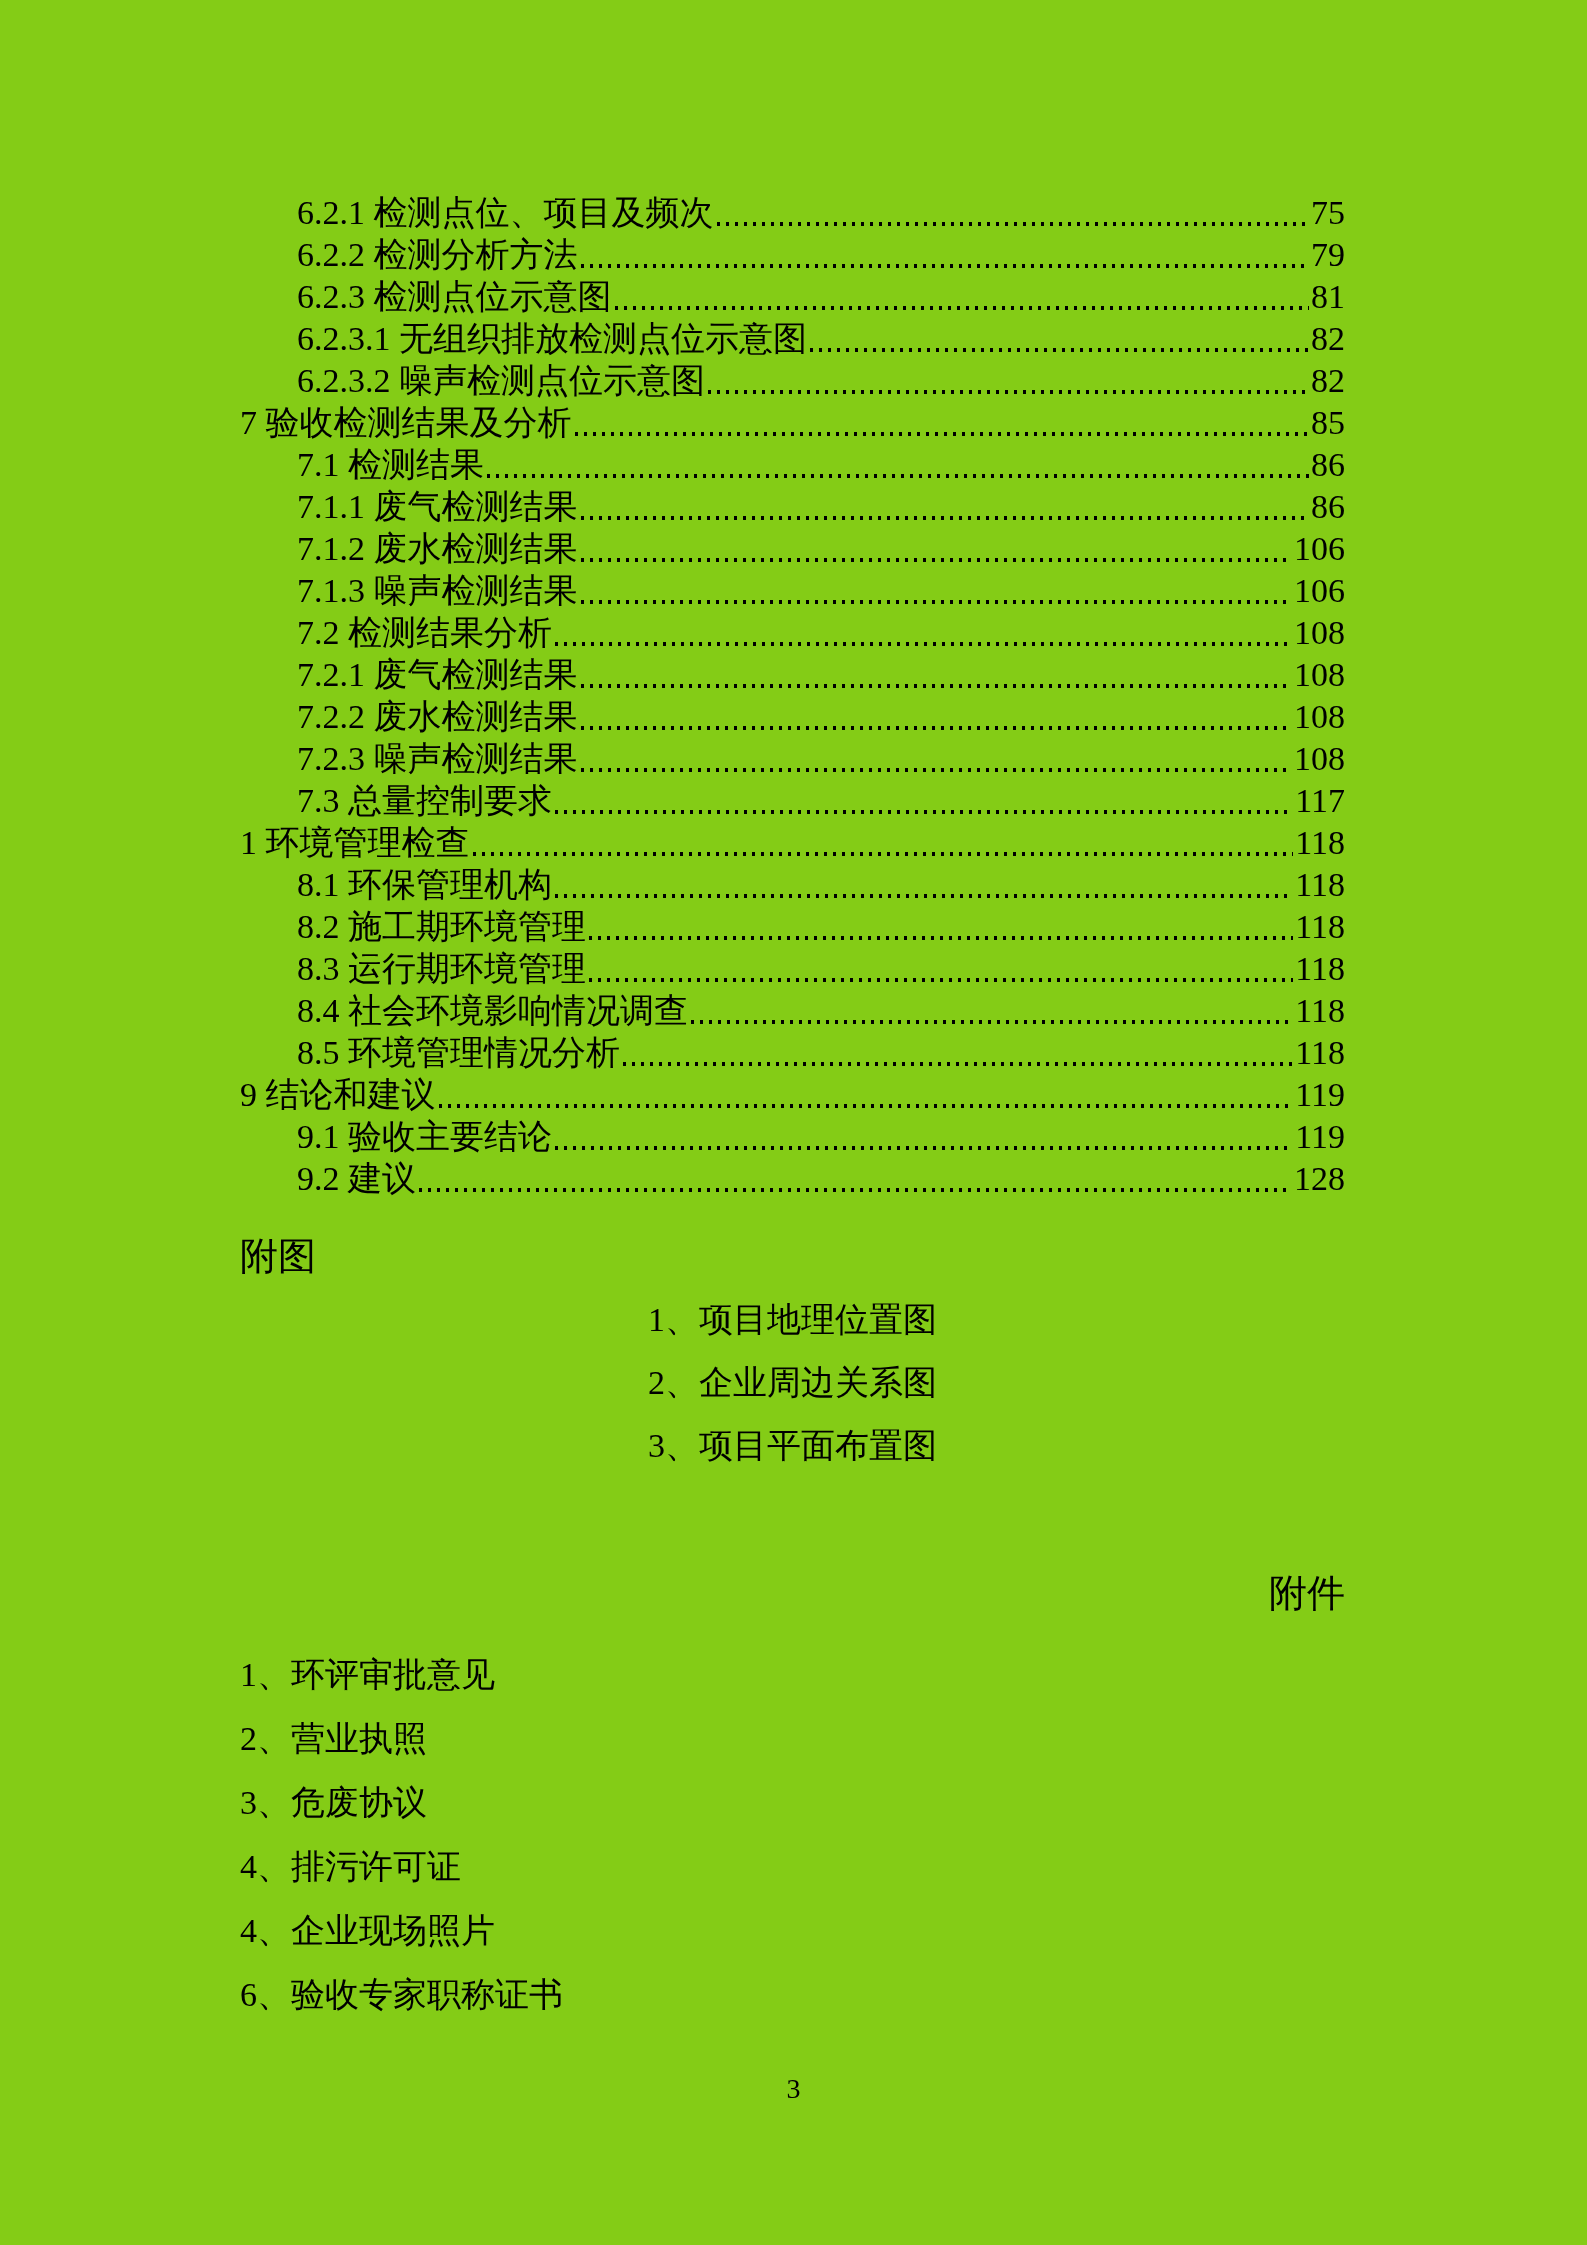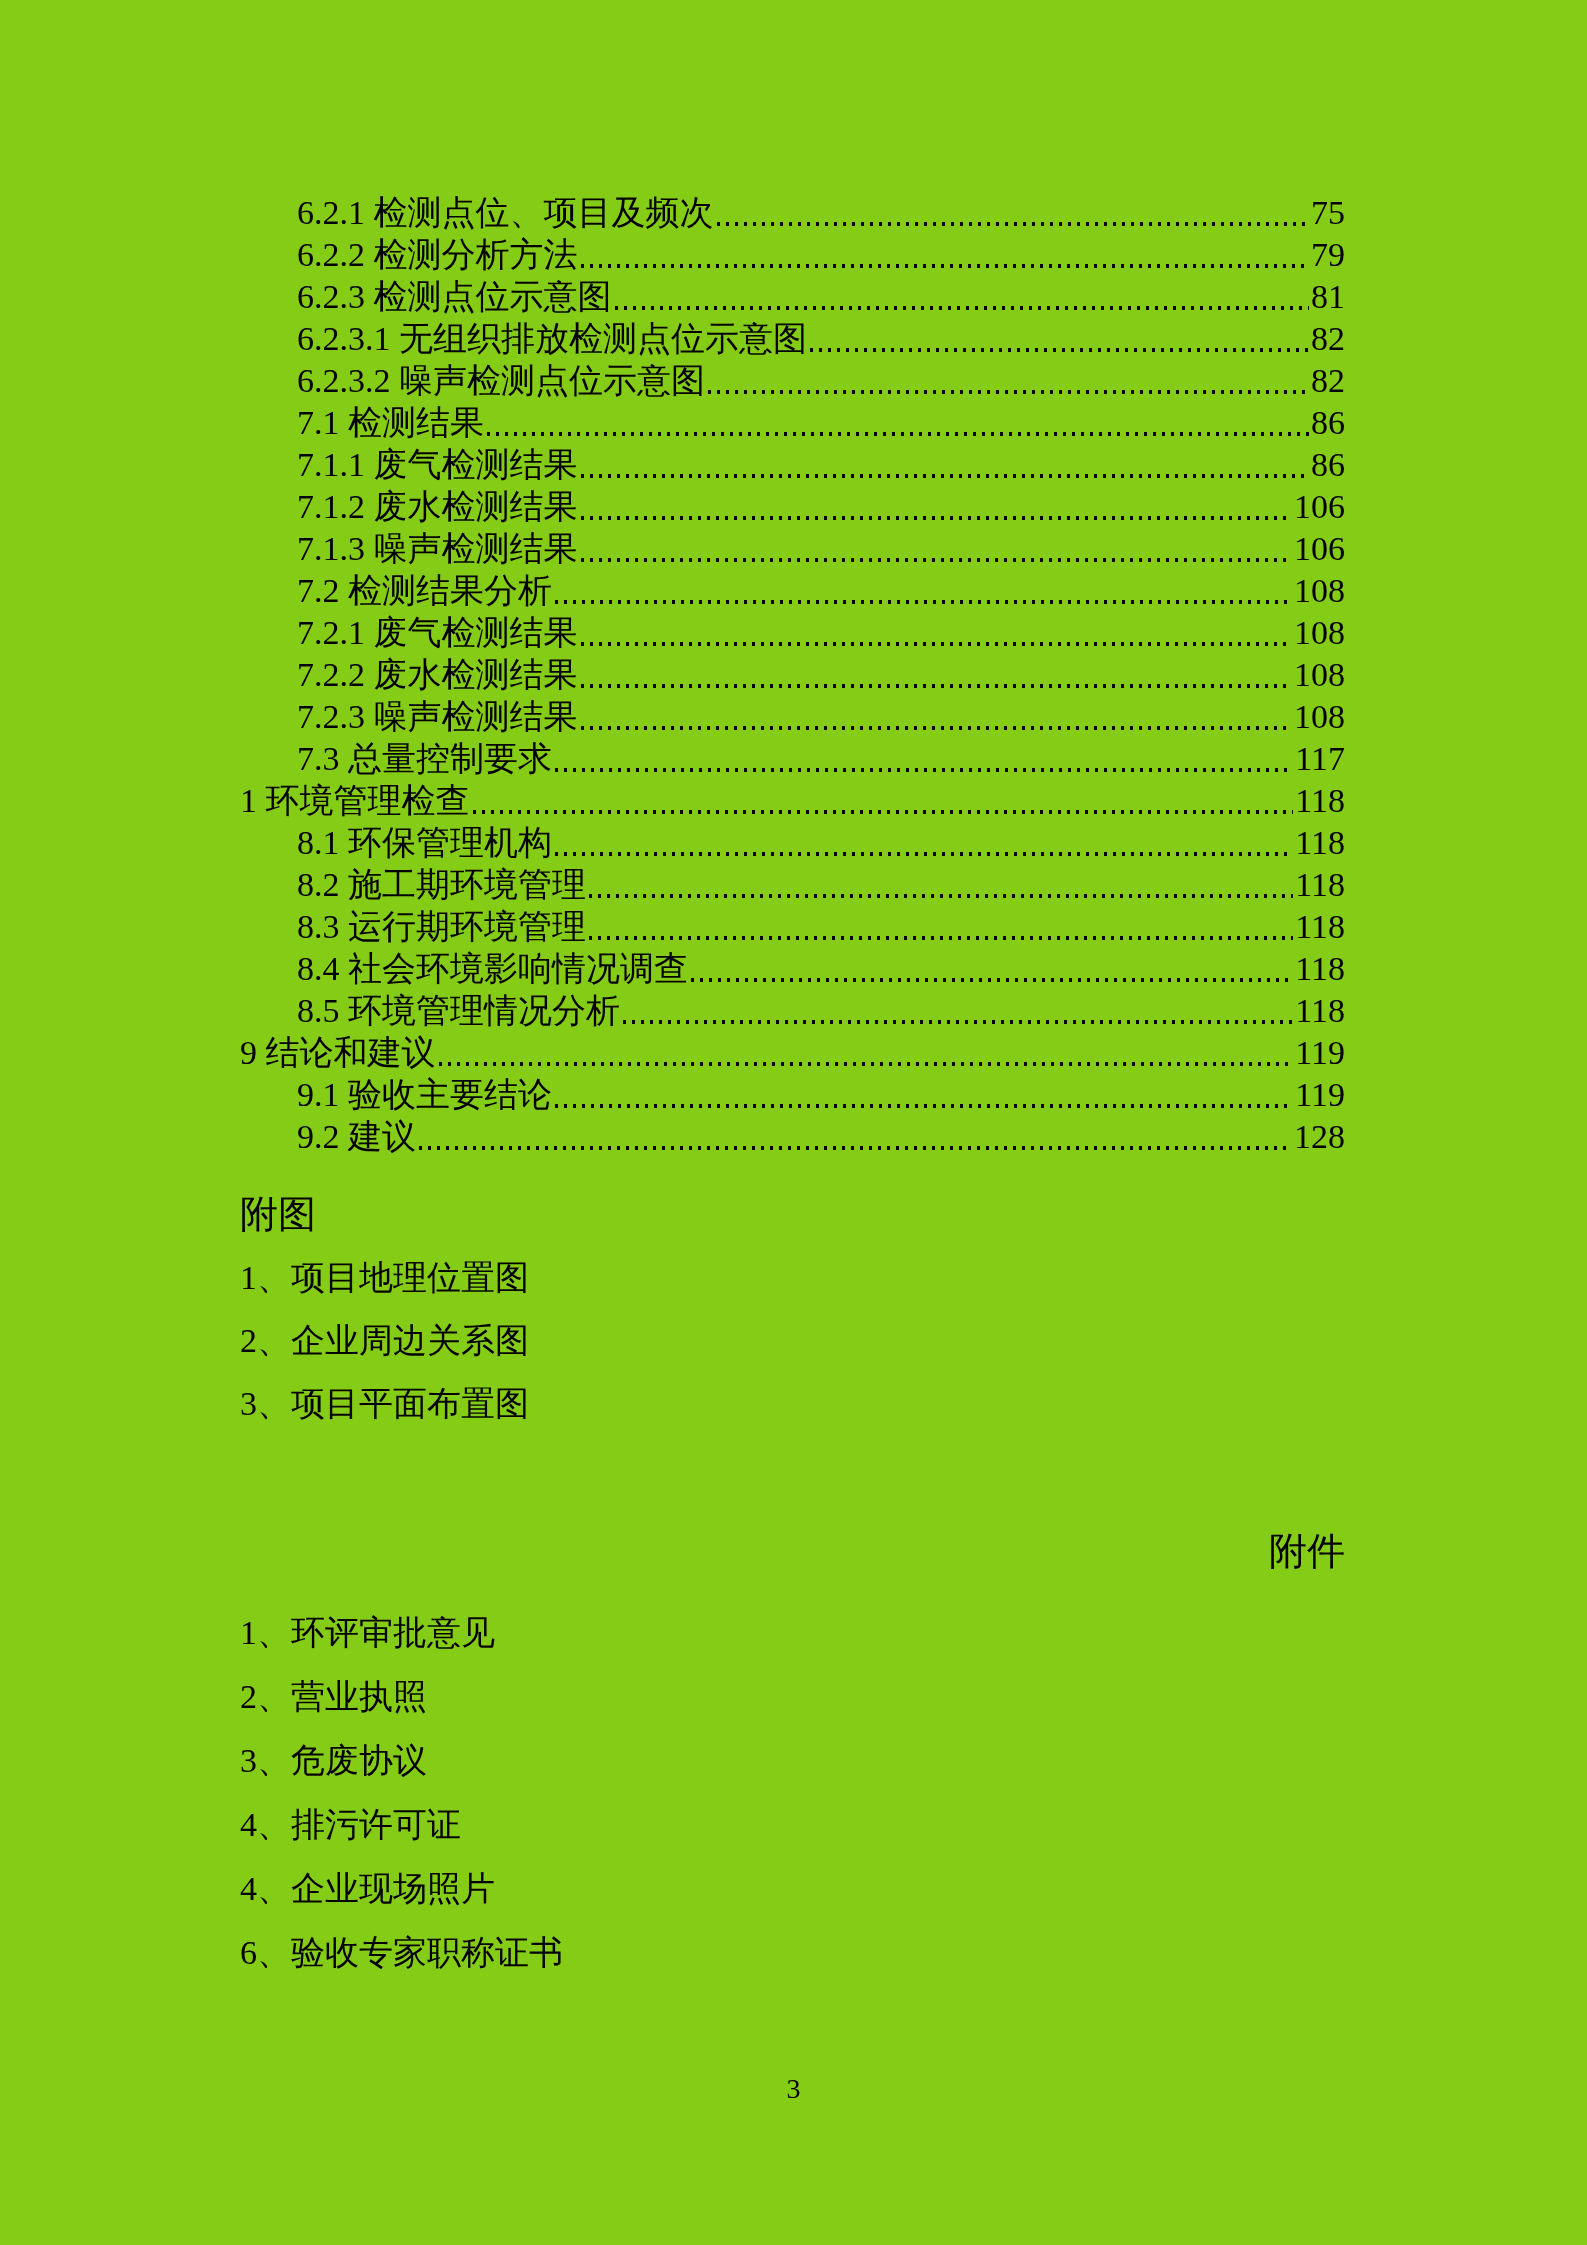--- a/index.html
+++ b/index.html
@@ -71,21 +71,21 @@
     font-size: 38px;
     line-height: 48px;
     font-weight: normal;
   }
   #figures-heading { margin-top: 32px; }
   #attachments-heading { margin-top: 92px; text-align: right; }
   
   .doc-list { margin: 0; padding: 0; }
   #figures-list { margin-top: 8px; }
   #attachments-list { margin-top: 26px; }
-  #figures-list .doc-list-item { height: 63px; line-height: 63px; }
+  #figures-list .doc-list-item { height: 63px; line-height: 63px; text-align: center; }
   #attachments-list .doc-list-item { height: 64px; line-height: 64px; }
   .doc-list-item {
     font-size: 34px;
     white-space: pre;
   }
   
   .footer {
     position: absolute;
     left: 0;
     right: 0;
@@ -125,20 +125,25 @@
     <span class="toc-leader"></span>
     <span class="toc-page">82</span>
   </div>
 
   <div class="toc-row lvl2">
     <span class="toc-label">6.2.3.2 噪声检测点位示意图</span>
     <span class="toc-leader"></span>
     <span class="toc-page">82</span>
   </div>
 
+  <div class="toc-row">
+    <span class="toc-label">7 验收检测结果及分析</span>
+    <span class="toc-leader"></span>
+    <span class="toc-page">85</span>
+  </div>
 
   <div class="toc-row lvl2">
     <span class="toc-label">7.1 检测结果</span>
     <span class="toc-leader"></span>
     <span class="toc-page">86</span>
   </div>
 
   <div class="toc-row lvl2">
     <span class="toc-label">7.1.1 废气检测结果</span>
     <span class="toc-leader"></span>

